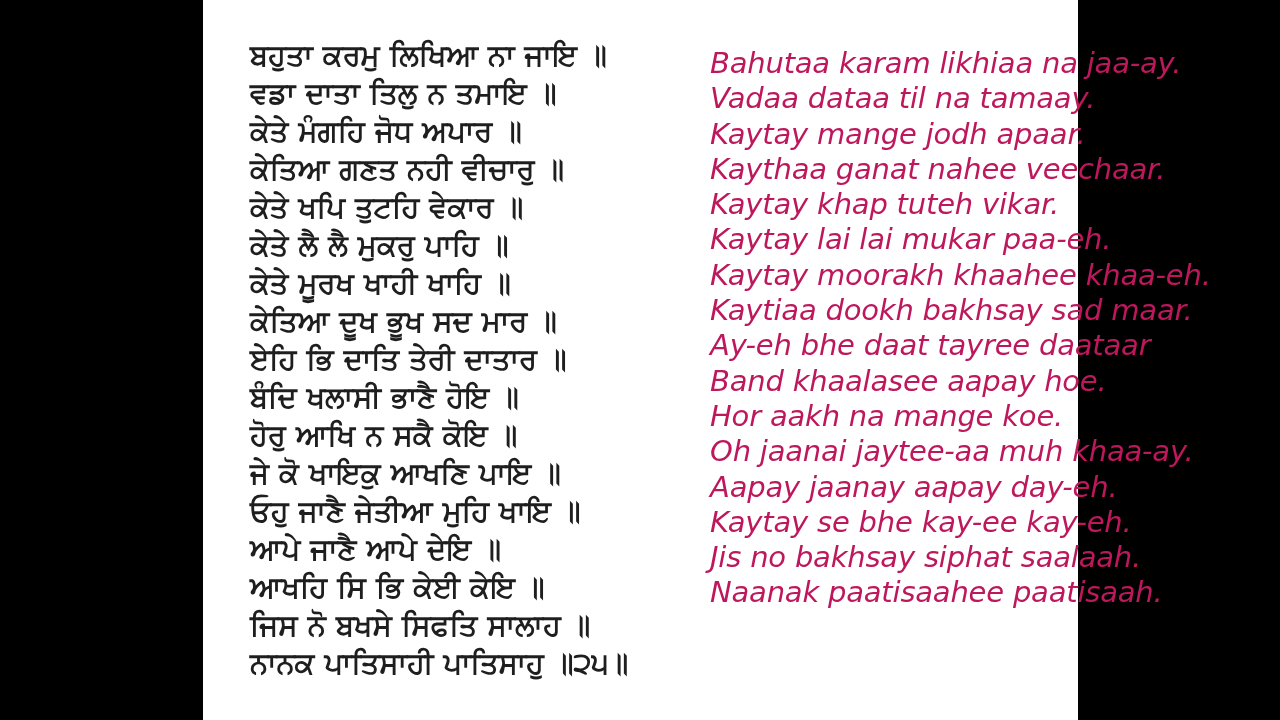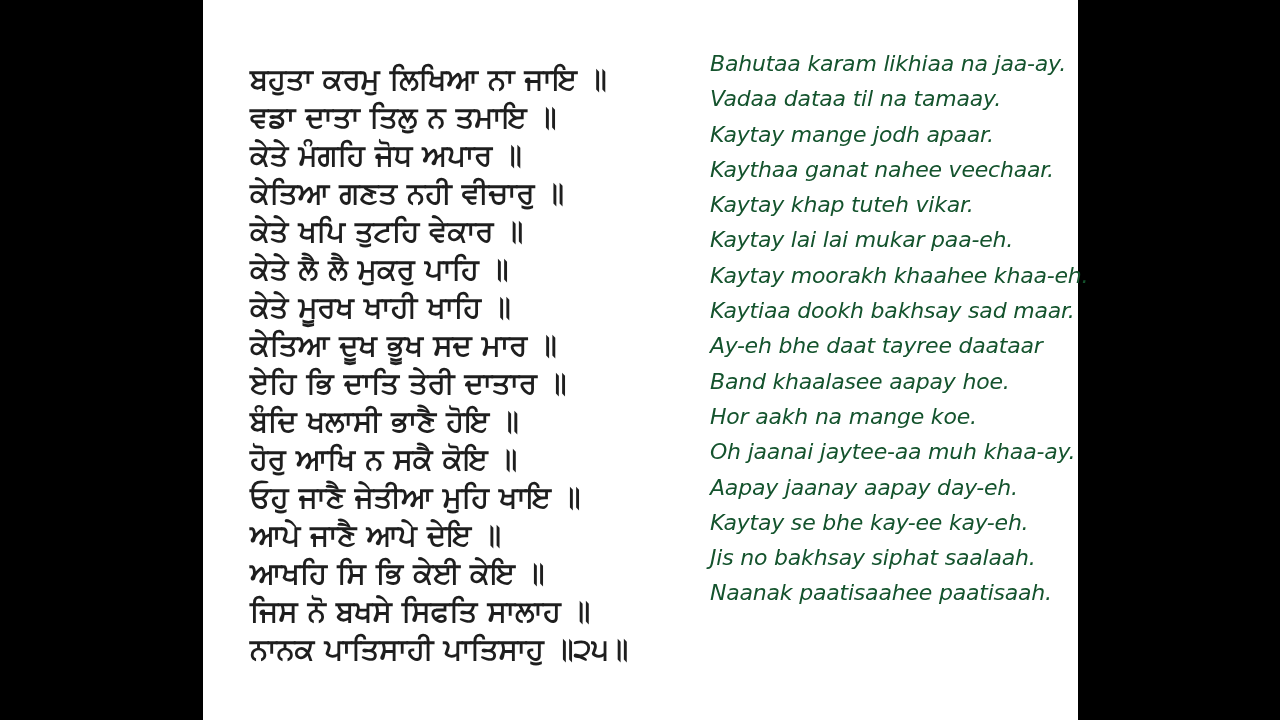--- a/index.html
+++ b/index.html
@@ -20,21 +20,21 @@
     top: 0;
     height: 720px;
     background: #000000;
   }
   .pillarbox.left  { left: 0;  width: 203px; }
   .pillarbox.right { left: 1078px; width: 202px; }
 
   .gurmukhi-col {
     position: absolute;
     left: 250px;
-    top: 60px;
+    top: 36px;
     width: 430px;
   }
   .gurmukhi-col .line {
     height: 38px;
     line-height: 38px;
     font-size: 29px;
     font-weight: 600;
     color: #1e1e1e;
     white-space: nowrap;
     font-family: "DejaVu Sans", sans-serif;
@@ -42,23 +42,23 @@
 
   .translit-col {
     position: absolute;
     left: 710px;
     top: 46px;
     width: 370px;
   }
   .translit-col .line {
     height: 35.3px;
     line-height: 35.3px;
-    font-size: 22px;
+    font-size: 29px;
     font-style: italic;
-    color: #14532d;
+    color: #be185d;
     letter-spacing: -0.2px;
     white-space: nowrap;
     font-family: "DejaVu Sans", sans-serif;
   }
 </style>
 </head>
 <body>
 
 <div class="stage">
 
@@ -70,20 +70,21 @@
     <div class="line">ਵਡਾ ਦਾਤਾ ਤਿਲੁ ਨ ਤਮਾਇ ॥</div>
     <div class="line">ਕੇਤੇ ਮੰਗਹਿ ਜੋਧ ਅਪਾਰ ॥</div>
     <div class="line">ਕੇਤਿਆ ਗਣਤ ਨਹੀ ਵੀਚਾਰੁ ॥</div>
     <div class="line">ਕੇਤੇ ਖਪਿ ਤੁਟਹਿ ਵੇਕਾਰ ॥</div>
     <div class="line">ਕੇਤੇ ਲੈ ਲੈ ਮੁਕਰੁ ਪਾਹਿ ॥</div>
     <div class="line">ਕੇਤੇ ਮੂਰਖ ਖਾਹੀ ਖਾਹਿ ॥</div>
     <div class="line">ਕੇਤਿਆ ਦੂਖ ਭੂਖ ਸਦ ਮਾਰ ॥</div>
     <div class="line">ਏਹਿ ਭਿ ਦਾਤਿ ਤੇਰੀ ਦਾਤਾਰ ॥</div>
     <div class="line">ਬੰਦਿ ਖਲਾਸੀ ਭਾਣੈ ਹੋਇ ॥</div>
     <div class="line">ਹੋਰੁ ਆਖਿ ਨ ਸਕੈ ਕੋਇ ॥</div>
+    <div class="line">ਜੇ ਕੋ ਖਾਇਕੁ ਆਖਣਿ ਪਾਇ ॥</div>
     <div class="line">ਓਹੁ ਜਾਣੈ ਜੇਤੀਆ ਮੁਹਿ ਖਾਇ ॥</div>
     <div class="line">ਆਪੇ ਜਾਣੈ ਆਪੇ ਦੇਇ ॥</div>
     <div class="line">ਆਖਹਿ ਸਿ ਭਿ ਕੇਈ ਕੇਇ ॥</div>
     <div class="line">ਜਿਸ ਨੋ ਬਖਸੇ ਸਿਫਤਿ ਸਾਲਾਹ ॥</div>
     <div class="line">ਨਾਨਕ ਪਾਤਿਸਾਹੀ ਪਾਤਿਸਾਹੁ ॥੨੫॥</div>
   </div>
 
   <div class="translit-col">
     <div class="line">Bahutaa karam likhiaa na jaa-ay.</div>
     <div class="line">Vadaa dataa til na tamaay.</div>

